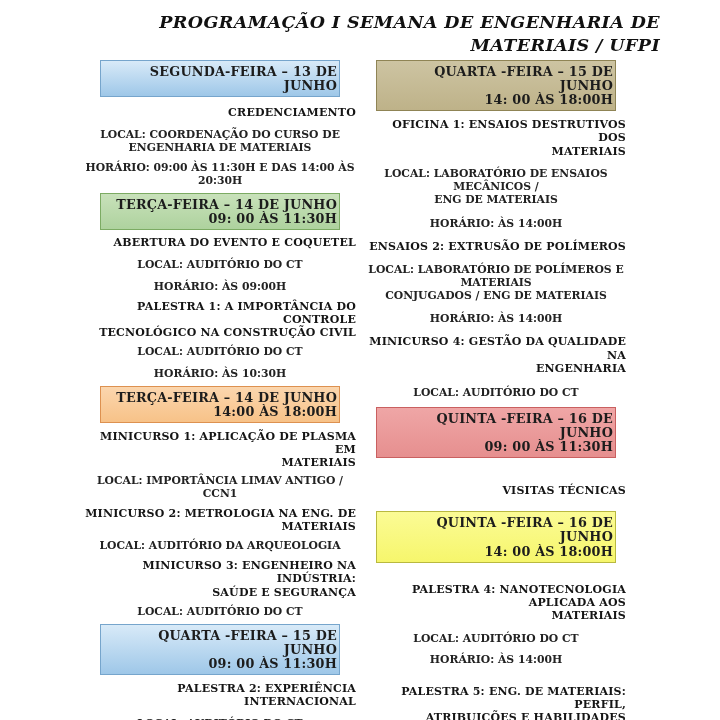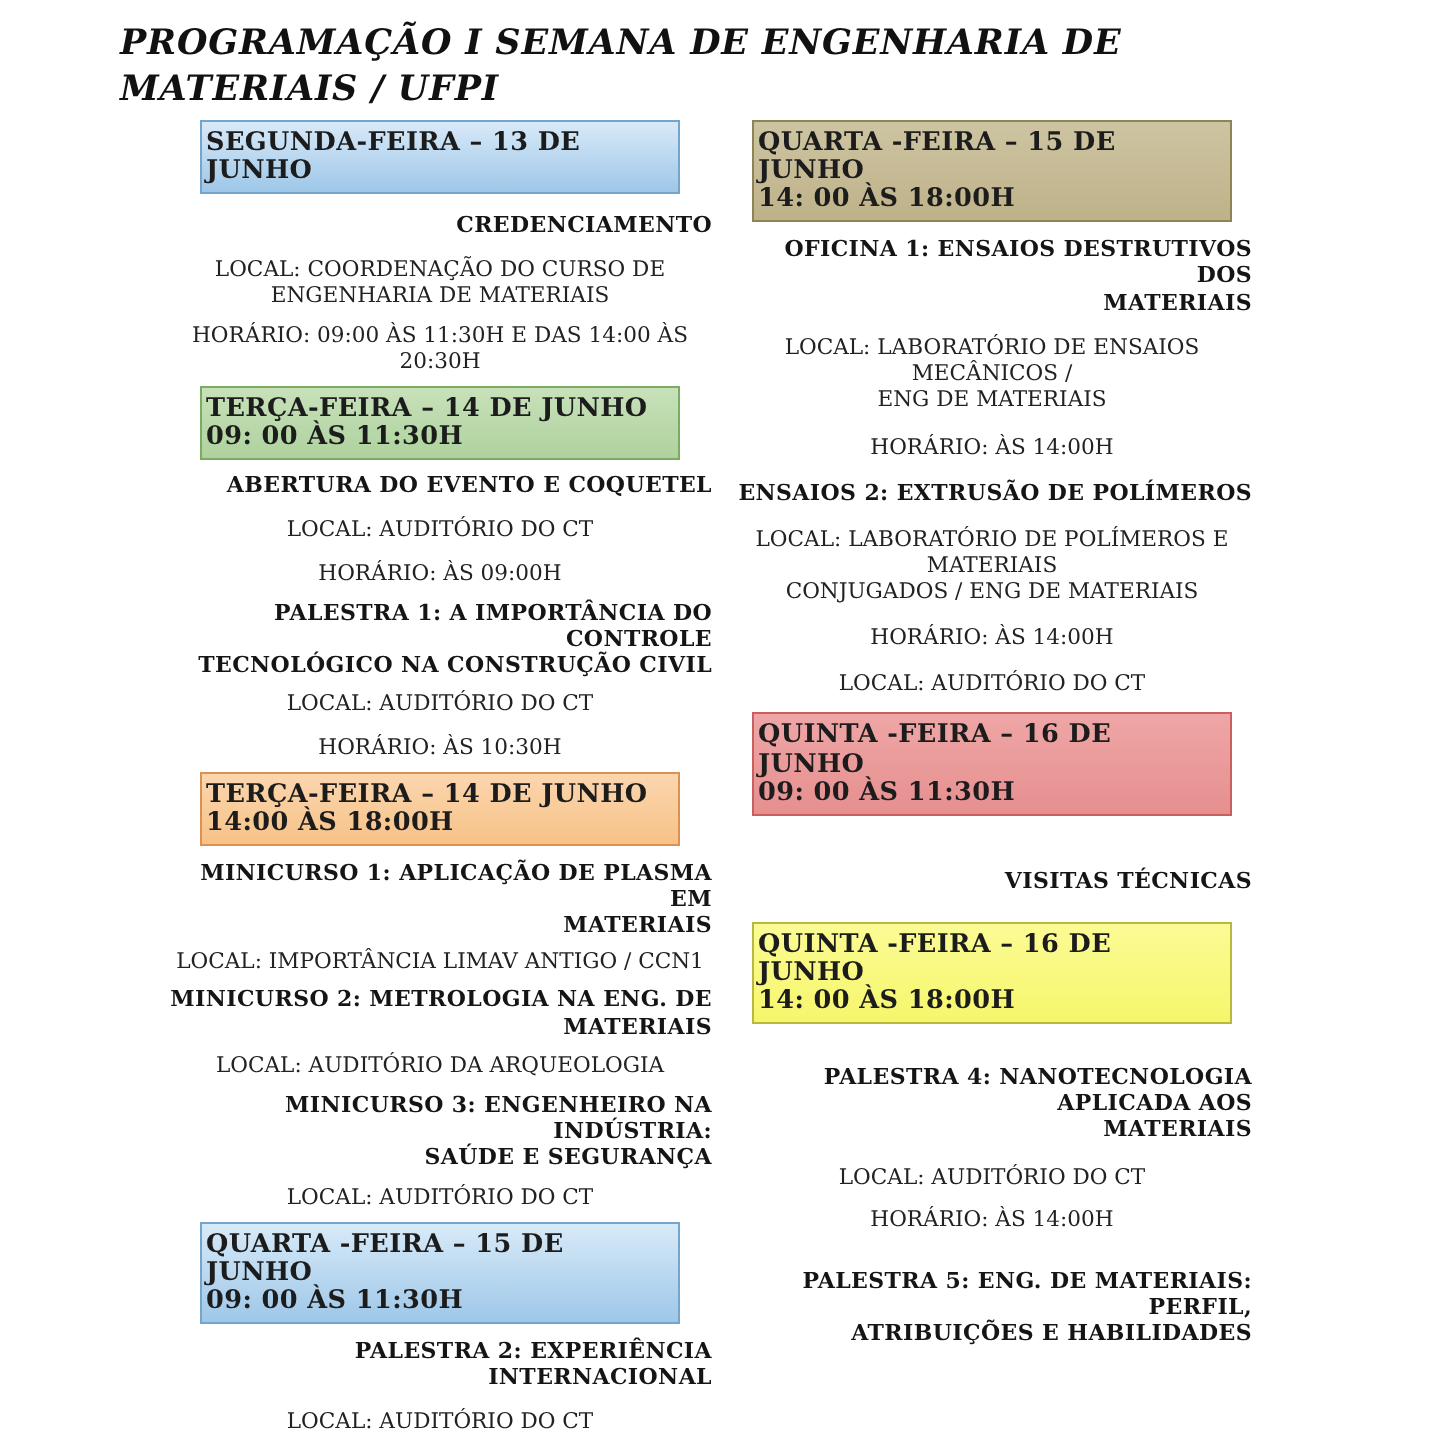--- a/index.html
+++ b/index.html
@@ -1,26 +1,26 @@
 <!DOCTYPE html>
 <html><head>
 <meta charset="utf-8">
 <style>
   html,body{margin:0;padding:0;background:#ffffff;}
   .page{position:relative;width:720px;height:720px;background:#ffffff;overflow:hidden;
         font-family:"DejaVu Serif","Liberation Serif",serif;color:#1c1c1c;}
-  .title{position:absolute;top:11px;left:60px;width:600px;text-align:left;
+  .title{position:absolute;top:11px;left:60px;width:600px;text-align:right;
          font-size:17.5px;font-weight:bold;font-style:italic;line-height:1.32;
          letter-spacing:0.4px;white-space:pre-line;color:#111;}
   .col{position:absolute;top:60px;display:flex;flex-direction:column;}
   .col-left{left:84px;width:272px;}
   .col-right{left:366px;width:260px;}
-  .block{margin-bottom:7px;}
+  .block{margin-bottom:7px;font-weight:bold;}
   .day-header{width:240px;margin-left:auto;margin-right:auto;box-sizing:border-box;
-              text-align:left;font-weight:bold;font-size:12.8px;line-height:1.1;
+              text-align:right;font-weight:bold;font-size:12.8px;line-height:1.1;
               padding:4px 2px 3px;border:1.6px solid;white-space:pre-line;letter-spacing:0.2px;}
   .c-blue  {background:linear-gradient(#d8eaf8,#9ec7e8);border-color:#76a5cc;}
   .c-green {background:linear-gradient(#c8e1ba,#aed29e);border-color:#7cab63;}
   .c-orange{background:linear-gradient(#fbd6ae,#f7c globalization 88);border-color:#dd9150;}
   .c-orange{background:linear-gradient(#fbd6ae,#f7c288);border-color:#dd9150;}
   .c-tan   {background:linear-gradient(#cdc4a2,#beb289);border-color:#8f8455;}
   .c-red   {background:linear-gradient(#efa6a6,#e68f8f);border-color:#c96060;}
   .c-yellow{background:linear-gradient(#fbfb95,#f6f66c);border-color:#b9b940;}
   .event{text-align:right;font-weight:bold;font-size:11px;line-height:1.2;
          white-space:pre-line;letter-spacing:0.2px;color:#151515;}
@@ -75,20 +75,22 @@
 14: 00 ÀS 18:00H</div>
     <div class="block event g9">OFICINA 1: ENSAIOS DESTRUTIVOS DOS
 MATERIAIS</div>
     <div class="block detail g11">LOCAL: LABORATÓRIO DE ENSAIOS MECÂNICOS /
 ENG DE MATERIAIS</div>
     <div class="block detail g10">HORÁRIO: ÀS 14:00H</div>
     <div class="block event g9">ENSAIOS 2: EXTRUSÃO DE POLÍMEROS</div>
     <div class="block detail g10">LOCAL: LABORATÓRIO DE POLÍMEROS E MATERIAIS
 CONJUGADOS / ENG DE MATERIAIS</div>
     <div class="block detail g10">HORÁRIO: ÀS 14:00H</div>
+    <div class="block event g11">MINICURSO 4: GESTÃO DA QUALIDADE NA
+ENGENHARIA</div>
     <div class="block detail g8">LOCAL: AUDITÓRIO DO CT</div>
     <div class="block day-header c-red g26">QUINTA -FEIRA – 16 DE JUNHO
 09: 00 ÀS 11:30H</div>
     <div class="block event g14">VISITAS TÉCNICAS</div>
     <div class="block day-header c-yellow g20">QUINTA -FEIRA – 16 DE JUNHO
 14: 00 ÀS 18:00H</div>
     <div class="block event g10">PALESTRA 4: NANOTECNOLOGIA APLICADA AOS
 MATERIAIS</div>
     <div class="block detail g8">LOCAL: AUDITÓRIO DO CT</div>
     <div class="block detail g18">HORÁRIO: ÀS 14:00H</div>

